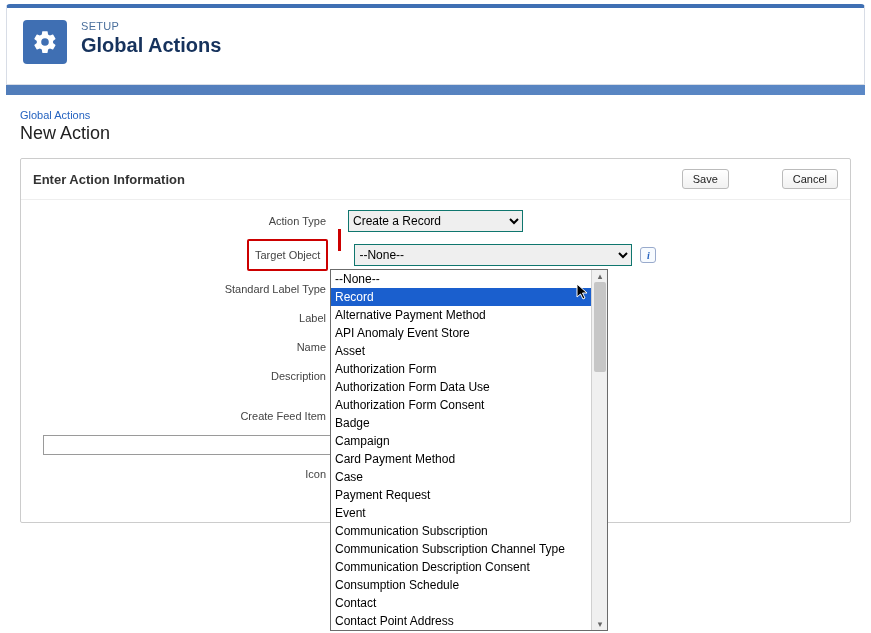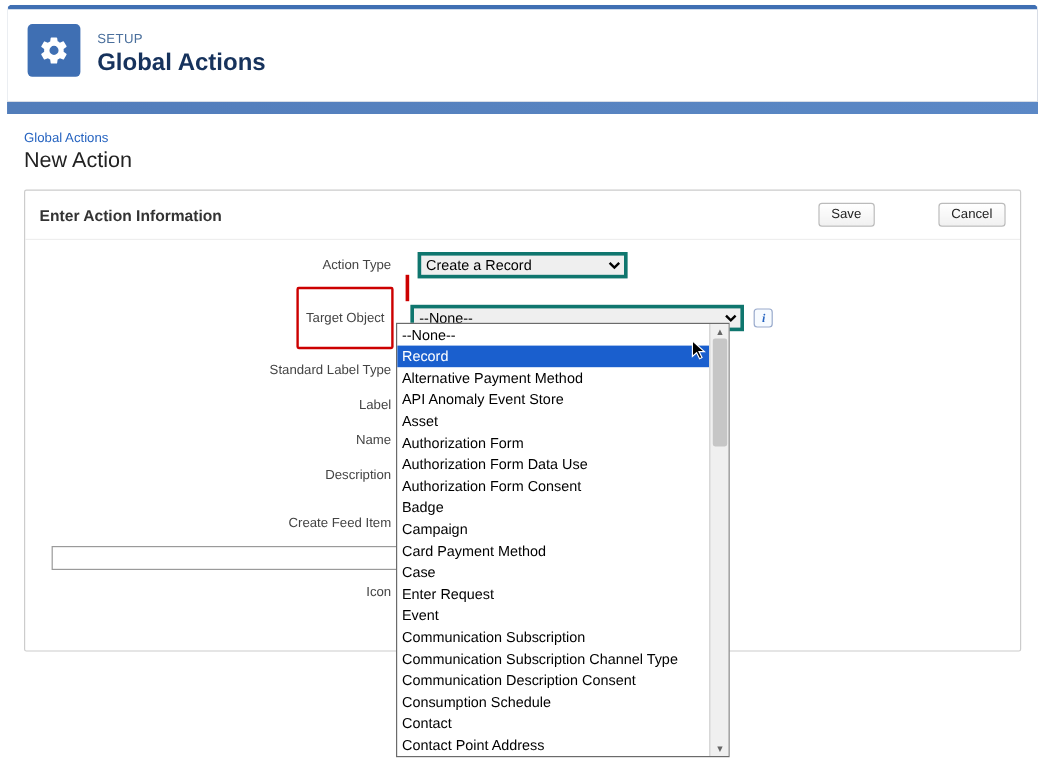--- a/index.html
+++ b/index.html
@@ -13,21 +13,21 @@
     overflow: hidden;
   }
   .topbar {
     background: #fff;
     border: 1px solid #d8dde6;
     border-top: 4px solid #3f6fb3;
     border-radius: 4px 4px 0 0;
     margin: 4px 6px 0 6px;
     padding: 12px 16px 20px 16px;
     display: flex;
-    align-items: flex-end;
+    align-items: flex-start;
     position: relative;
   }
   .topbar-bottom-border {
     height: 10px;
     margin: 0 6px;
     background: #3f6fb3;
     background-image: linear-gradient(90deg, #3f6fb3, #4a7cc0);
     opacity: 0.9;
   }
   .header-icon {
@@ -88,36 +88,36 @@
     text-align: right;
     padding-right: 10px;
     color: #444;
     font-size: 11px;
     display: flex;
     justify-content: flex-end;
     align-items: center;
   }
   .label-cell.highlighted {
     border: 2px solid #c00;
-    padding: 18px 6px;
+    padding: 8px 6px;
     width: auto;
     margin-left: 216px;
-    margin-right: 8px;
+    margin-right: 20px;
     border-radius: 2px;
   }
   .req-bar {
     position: absolute;
     width: 3px;
     background: #c00;
     left: 317px;
   }
   .ctrl-cell { display: flex; align-items: center; }
   select.sel {
     font-size: 12px;
-    border: 3px solid #0f766e;
+    border: 1px solid #0f766e;
     background: #efefef;
     height: 22px;
   }
   .sel-action { width: 175px; }
   .sel-target { width: 278px; }
   .help-i {
     display: inline-flex;
     width: 16px; height: 16px;
     border: 1px solid #9ac;
     border-radius: 3px;
@@ -302,21 +302,21 @@
       <div class="dd-item">Alternative Payment Method</div>
       <div class="dd-item">API Anomaly Event Store</div>
       <div class="dd-item">Asset</div>
       <div class="dd-item">Authorization Form</div>
       <div class="dd-item">Authorization Form Data Use</div>
       <div class="dd-item">Authorization Form Consent</div>
       <div class="dd-item">Badge</div>
       <div class="dd-item">Campaign</div>
       <div class="dd-item">Card Payment Method</div>
       <div class="dd-item">Case</div>
-      <div class="dd-item">Enter Request</div>
+      <div class="dd-item">Payment Request</div>
       <div class="dd-item">Event</div>
       <div class="dd-item">Communication Subscription</div>
       <div class="dd-item">Communication Subscription Channel Type</div>
       <div class="dd-item">Communication Description Consent</div>
       <div class="dd-item">Consumption Schedule</div>
       <div class="dd-item">Contact</div>
       <div class="dd-item">Contact Point Address</div>
     </div>
   <div class="dd-scroll">
     <div class="dd-scroll-arrow dd-scroll-up">▴</div>

